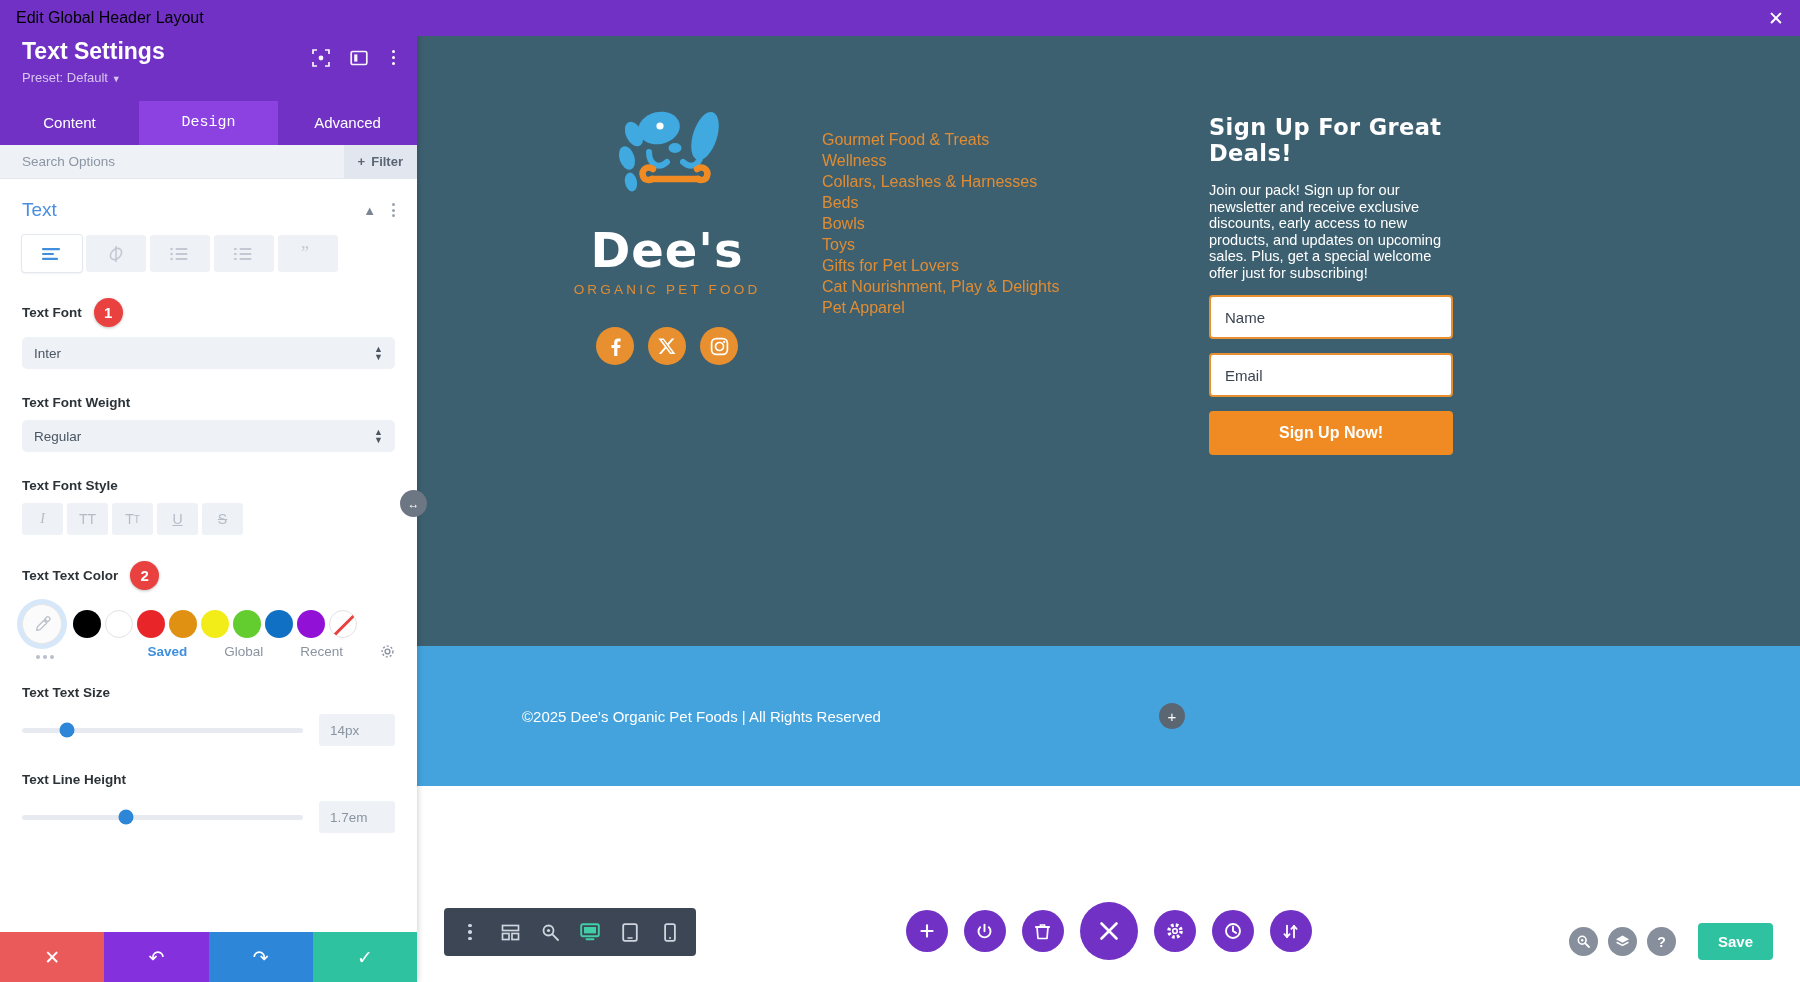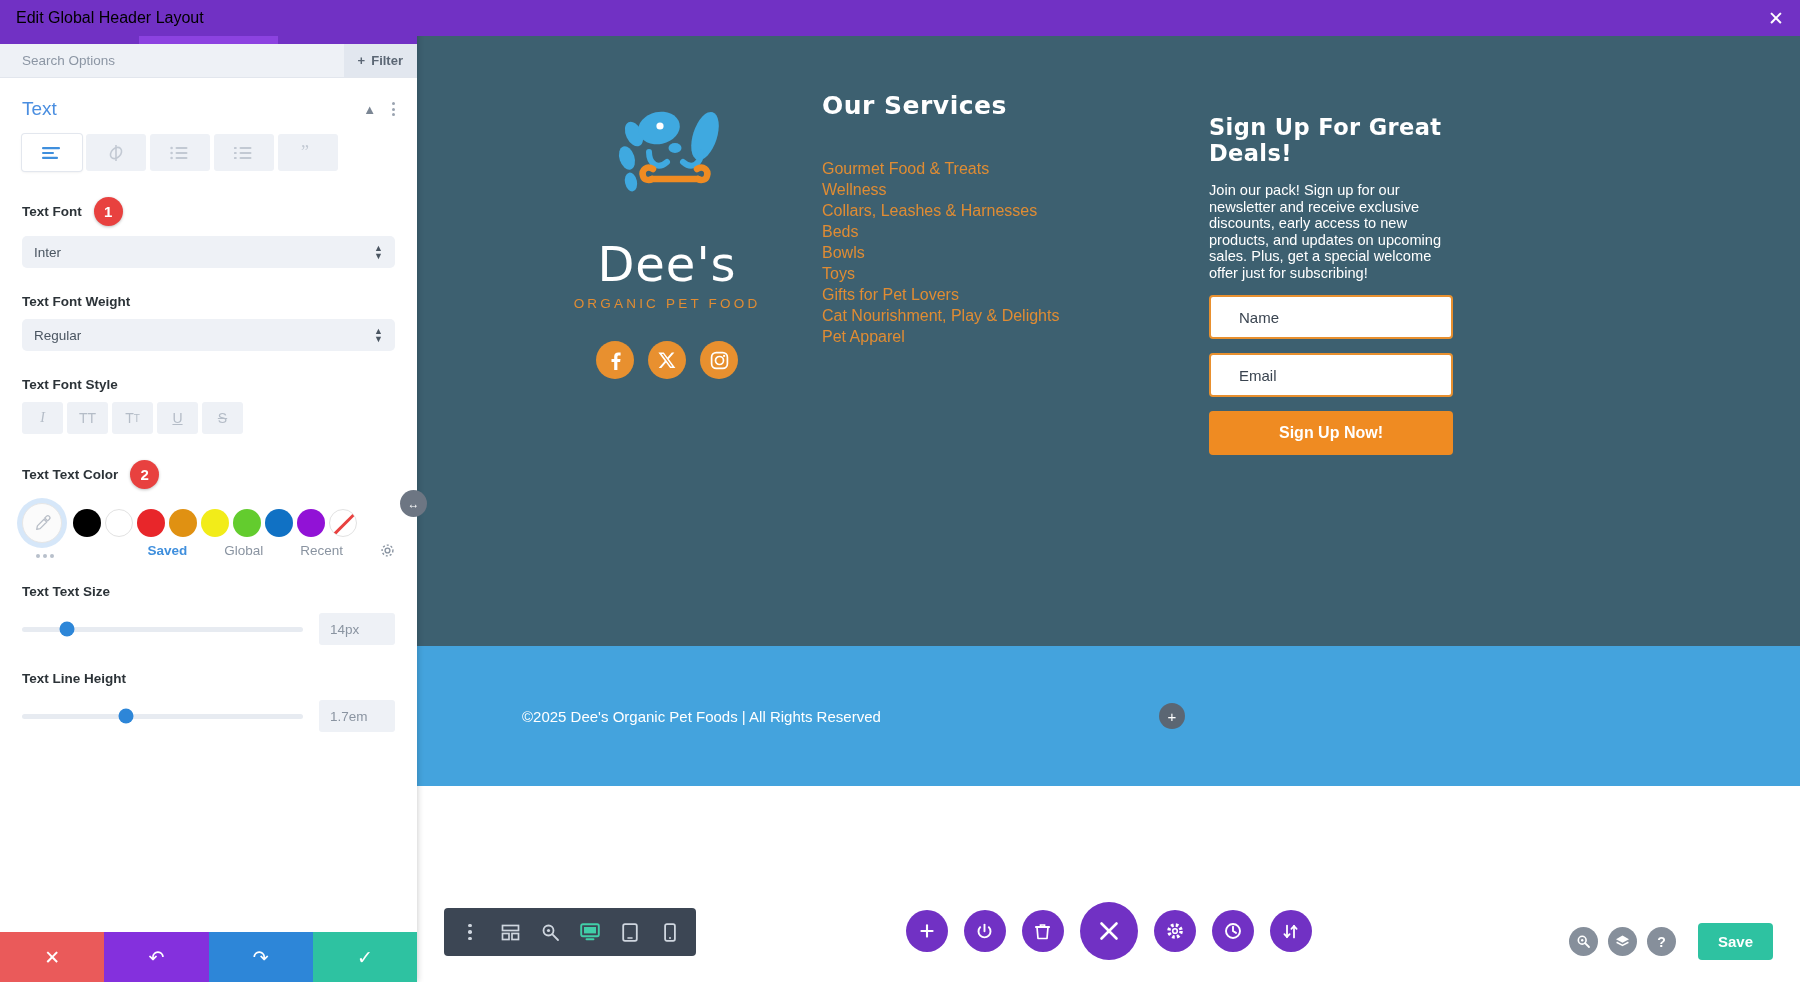--- a/index.html
+++ b/index.html
@@ -172,22 +172,22 @@
   }
 
   
   .preview { position: absolute; left: 417px; top: 36px; width: 1383px; height: 946px; background: #fff; }
   .footer-main {
     position: relative; height: 610px; background: #3d6070; overflow: hidden;
   }
   .col-logo { position: absolute; left: 120px; top: 60px; width: 260px; text-align: center; }
   .logo-mark { width: 160px; height: 120px; margin: 0 auto; }
   .logo-word {
-    font-size: 48px; font-weight: normal; color: #fff; letter-spacing: 1px;
-    margin-top: 16px; font-family: "DejaVu Sans", sans-serif;
+    font-size: 48px; font-weight: bold; color: #fff; letter-spacing: 1px;
+    margin-top: 2px; font-family: "DejaVu Sans", sans-serif;
   }
   .logo-sub { font-size: 13.5px; color: #e08c33; letter-spacing: 3.2px; margin-top: 4px; }
   .socials { display: flex; gap: 14px; justify-content: center; margin-top: 30px; }
   .soc {
     width: 38px; height: 38px; border-radius: 50%; background: #e8902f;
     display: flex; align-items: center; justify-content: center; cursor: pointer;
   }
 
   .col-services { position: absolute; left: 405px; top: 55px; width: 330px; }
   .head-fun {
@@ -205,21 +205,21 @@
     color: #fff; font-size: 22.5px; font-weight: bold; line-height: 26px;
     letter-spacing: .4px; font-family: "DejaVu Sans", sans-serif;
   }
   .signup-text { color: #fff; font-size: 14.6px; line-height: 16.5px; margin-top: 16px; }
   .fld {
     margin-top: 14px; height: 44px; background: #fff; border: 2px solid #e8902f;
     border-radius: 4px; display: flex; align-items: center; padding: 0 14px;
   }
   .fld input {
     border: 0; outline: 0; width: 100%; font-size: 15px; color: #4c1d95;
-    background: transparent; font-family: inherit; margin-left: 14px;
+    background: transparent; font-family: inherit;
   }
   .fld input::placeholder { color: #3a4450; }
   .signup-btn {
     margin-top: 14px; height: 44px; background: #ef8b22; border-radius: 4px;
     color: #fff; font-size: 16px; font-weight: bold;
     display: flex; align-items: center; justify-content: center; cursor: pointer;
   }
 
   .footer-bar {
     position: relative; height: 140px; background: #44a3dd;
@@ -278,20 +278,42 @@
 
 <div id="root">
 
   <div class="titlebar">
     <span>Edit Global Header Layout</span>
     <span class="titlebar-close">✕</span>
   </div>
 
   <div class="panel">
 
+    <div class="panel-head">
+      <div class="panel-title">Text Settings</div>
+      <div class="panel-preset">
+        <span>Preset: Default</span>
+        <span class="caret">▼</span>
+      </div>
+      <div class="panel-head-icons">
+        <svg class="phi" viewBox="0 0 18 18">
+          <path d="M1 5V1h4M13 1h4v4M17 13v4h-4M5 17H1v-4" fill="none" stroke="#fff" stroke-width="1.7"></path>
+          <circle cx="9" cy="9" r="2.4" fill="#fff"></circle>
+        </svg>
+        <svg class="phi" viewBox="0 0 18 18">
+          <rect x="1.2" y="2.5" width="15.6" height="13" rx="1.6" fill="none" stroke="#fff" stroke-width="1.7"></rect>
+          <rect x="4.2" y="5.4" width="3.2" height="7.2" fill="#fff"></rect>
+        </svg>
+        <span class="kebab">
+            <i></i>
+            <i></i>
+            <i></i>
+          </span>
+      </div>
+    </div>
 
     <div class="tabs">
       <div class="tab">Content</div>
       <div class="tab active">Design</div>
       <div class="tab">Advanced</div>
     </div>
 
     <div class="searchbar">
       <input placeholder="Search Options" style="">
       <div class="filter-btn">
@@ -510,21 +532,20 @@
             <svg width="19" height="19" viewBox="0 0 19 19">
                 <rect x="1.6" y="1.6" width="15.8" height="15.8" rx="4.6" fill="none" stroke="#fff" stroke-width="1.7"></rect>
                 <circle cx="9.5" cy="9.5" r="4" fill="none" stroke="#fff" stroke-width="1.7"></circle>
                 <circle cx="14.1" cy="4.9" r="1.15" fill="#fff"></circle>
               </svg>
           </div>
         </div>
       </div>
 
       <div class="col-services">
-        <div class="head-fun">Our Services</div>
         <div class="svc-list">
           <div class="svc">Gourmet Food &amp; Treats</div>
           <div class="svc">Wellness</div>
           <div class="svc">Collars, Leashes &amp; Harnesses</div>
           <div class="svc">Beds</div>
           <div class="svc">Bowls</div>
           <div class="svc">Toys</div>
           <div class="svc">Gifts for Pet Lovers</div>
           <div class="svc">Cat Nourishment, Play &amp; Delights</div>
           <div class="svc">Pet Apparel</div>

